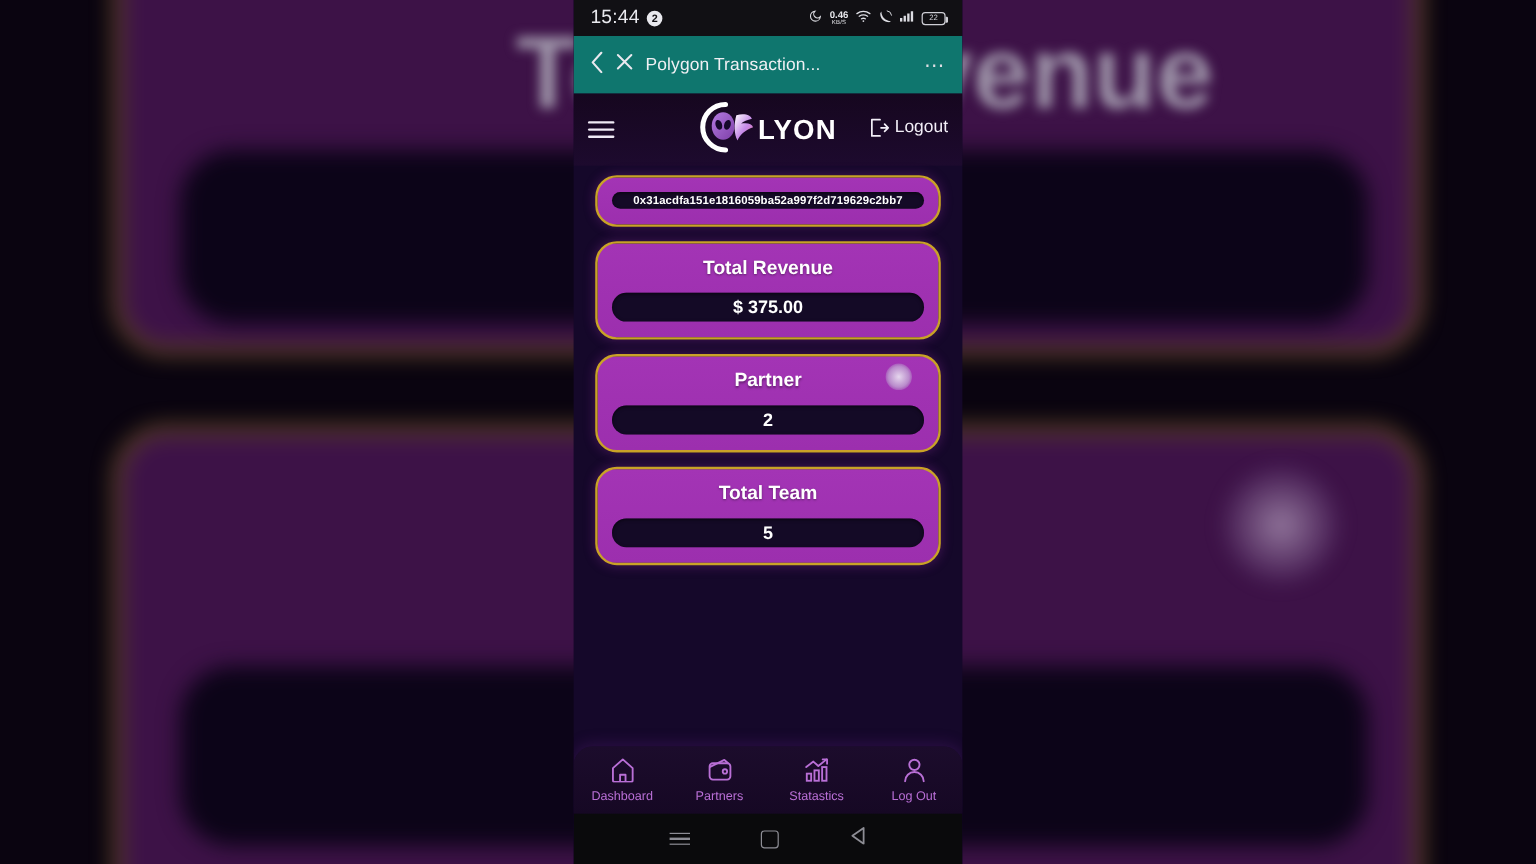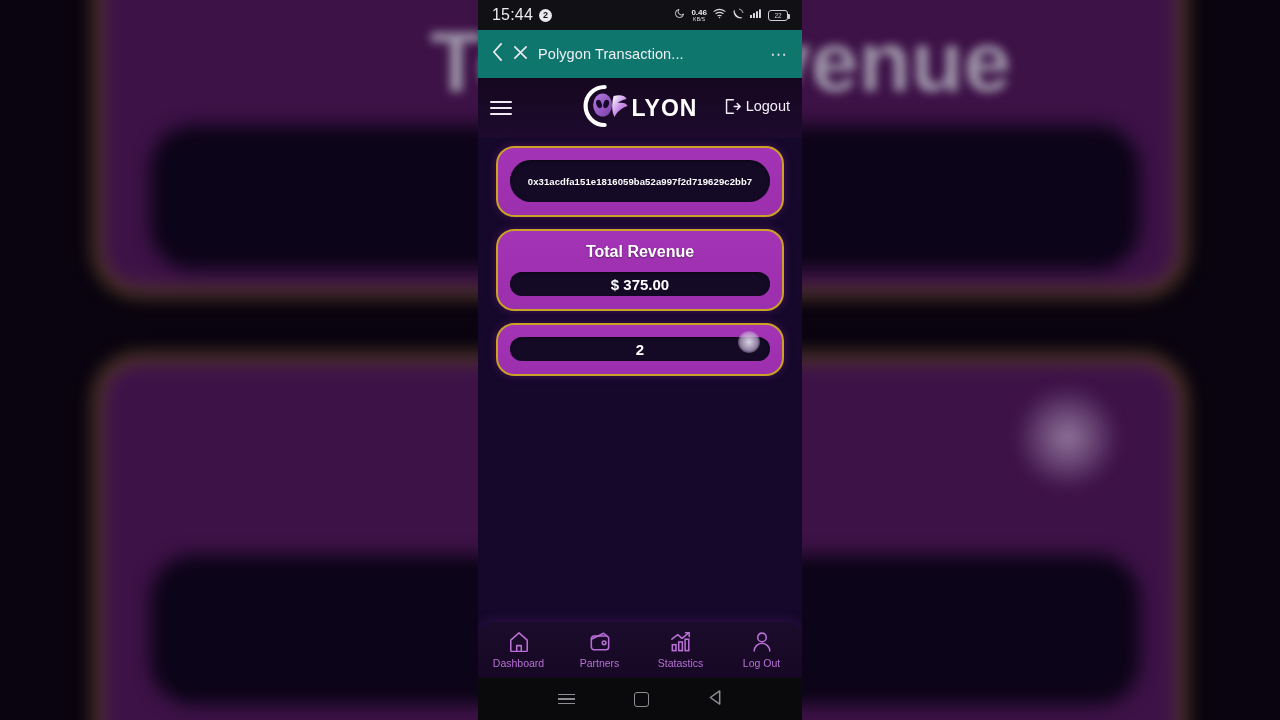--- a/index.html
+++ b/index.html
@@ -129,21 +129,21 @@
     text-shadow:0 1px 2px rgba(0,0,0,.4);
   }
   .card-value {
     background:#140a26;
     border-radius:22px;
     height:24px;
     display:flex; align-items:center; justify-content:center;
     color:#fff; font-weight:bold; font-size:15px;
     box-shadow:inset 0 1px 3px rgba(0,0,0,.6);
   }
-  .card-value.addr { font-size:9.5px; letter-spacing:.1px; height:42px; }
+  .card-value.addr { font-size:9.5px; letter-spacing:.1px; height:14px; }
   .touch-dot {
     position:absolute; right:22px; top:6px;
     width:22px; height:22px; border-radius:50%;
     background:radial-gradient(circle,rgba(235,228,242,.92) 0%,rgba(196,178,214,.7) 55%,rgba(150,130,175,.15) 80%,rgba(0,0,0,0) 100%);
   }
 
   
   .appnav {
     position:absolute; left:0; right:0; bottom:42px;
     height:56px;
@@ -282,23 +282,28 @@
       <div class="card-value addr">0x31acdfa151e1816059ba52a997f2d719629c2bb7</div>
     </div>
 
     <div class="card">
       <div class="card-title">Total Revenue</div>
       <div class="card-value">$ 375.00</div>
     </div>
 
     <div class="card">
       <span class="touch-dot"></span>
+      <div class="card-title">Partner</div>
       <div class="card-value">2</div>
     </div>
 
+    <div class="card">
+      <div class="card-title">Total Team</div>
+      <div class="card-value">5</div>
+    </div>
 
   </div>
 
   <div class="appnav">
     <div class="navitem">
       <span>
         <svg width="22" height="21" viewBox="0 0 24 23">
             <path d="M3 10 12 2l9 8v11a1.5 1.5 0 0 1-1.5 1.5h-15A1.5 1.5 0 0 1 3 21z" fill="none" stroke="#b96fd6" stroke-width="1.7" stroke-linejoin="round"></path>
             <path d="M9.5 22v-6h5v6" fill="none" stroke="#b96fd6" stroke-width="1.7" stroke-linejoin="round"></path>
           </svg>

